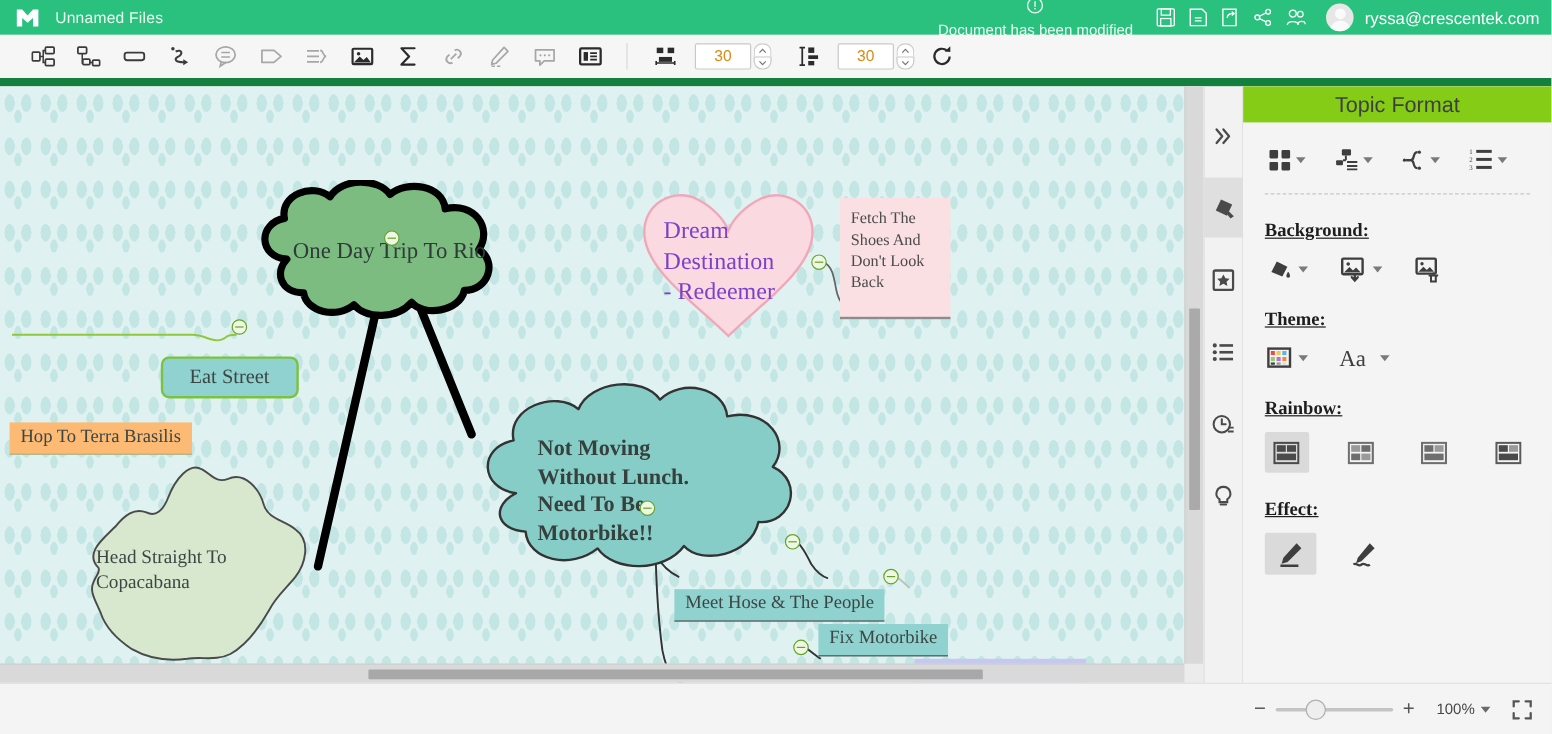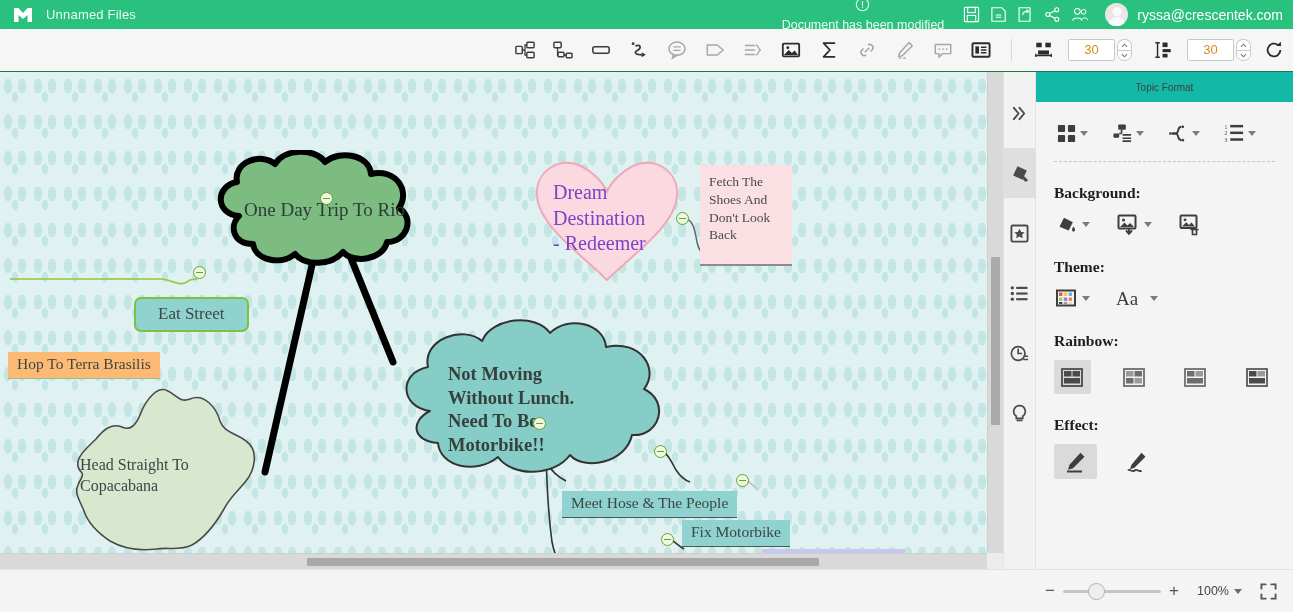--- a/index.html
+++ b/index.html
@@ -34,22 +34,22 @@
   }
   .avatar::before {
     content: ""; position: absolute; left: 50%; top: 14px; width: 17px; height: 13px;
     border-radius: 9px 9px 0 0; background: #fafafa; transform: translateX(-50%);
   }
   .user-email { font-size: 14px; color: #ffffff; }
 
   
   .toolbar {
     position: absolute; left: 0; top: 29px; width: 1293px; height: 43px;
-    background: #f6f6f6; border-bottom: 1px solid #15803d;
-    display: flex; align-items: center; padding-left: 17px; gap: 0px; justify-content: flex-end;
+    background: #f6f6f6; border-bottom: 7px solid #15803d;
+    display: flex; align-items: center; padding-left: 17px; gap: 0px;
   }
   .tool {
     width: 38px; height: 34px; display: flex; align-items: center; justify-content: center;
     cursor: pointer; border-radius: 3px;
   }
   .tool svg { display: block; }
   .tool.dim { opacity: .42; }
   .tb-sep { width: 1px; height: 22px; background: #d8d8d8; margin: 0 11px; }
   .spin-group { display: flex; align-items: center; gap: 5px; margin-left: 2px; }
   .spin-input {
@@ -184,34 +184,34 @@
   .rail-btn.active { background: #dfdfdf; }
   .rail-btn svg { display: block; }
   .rail-gap { height: 10px; }
 
   
   .panel {
     position: absolute; left: 1036px; top: 72px; width: 257px; height: 497px;
     background: #f4f4f4;
   }
   .panel-head {
-    height: 30px; background: #14b8a6; display: flex; align-items: center; justify-content: center;
-    font-size: 10px; color: #3f3f3f;
+    height: 30px; background: #84cc16; display: flex; align-items: center; justify-content: center;
+    font-size: 18px; color: #3f3f3f;
   }
   .panel-body { padding: 16px 18px 0 18px; }
   .icon-row { display: flex; align-items: center; gap: 5px; }
   .ibtn {
     height: 30px; display: flex; align-items: center; gap: 3px; cursor: pointer;
     padding: 0 2px; border-radius: 3px;
   }
   .caret { width: 0; height: 0; border-left: 4px solid transparent; border-right: 4px solid transparent; border-top: 5px solid #7a7a7a; }
   .dash-div { border-top: 1px dashed #c6c6c6; margin: 13px 0 0 0; }
   .sec-title {
     font-family: "Liberation Serif", serif; font-weight: bold; font-size: 15.5px;
-    color: #1d1d1d; margin-top: 22px; margin-bottom: 10px;
+    color: #1d1d1d; margin-top: 22px; margin-bottom: 10px; text-decoration: underline;
   }
   .sw-row { display: flex; align-items: center; gap: 26px; }
   .sw-item { display: flex; align-items: center; gap: 4px; cursor: pointer; }
   .rb-row { display: flex; align-items: center; gap: 25px; }
   .rb {
     width: 40px; height: 34px; display: flex; align-items: center; justify-content: center;
     cursor: pointer; border-radius: 2px;
   }
   .rb.active { background: #dadada; }
   .eff-row { display: flex; align-items: center; gap: 18px; }

